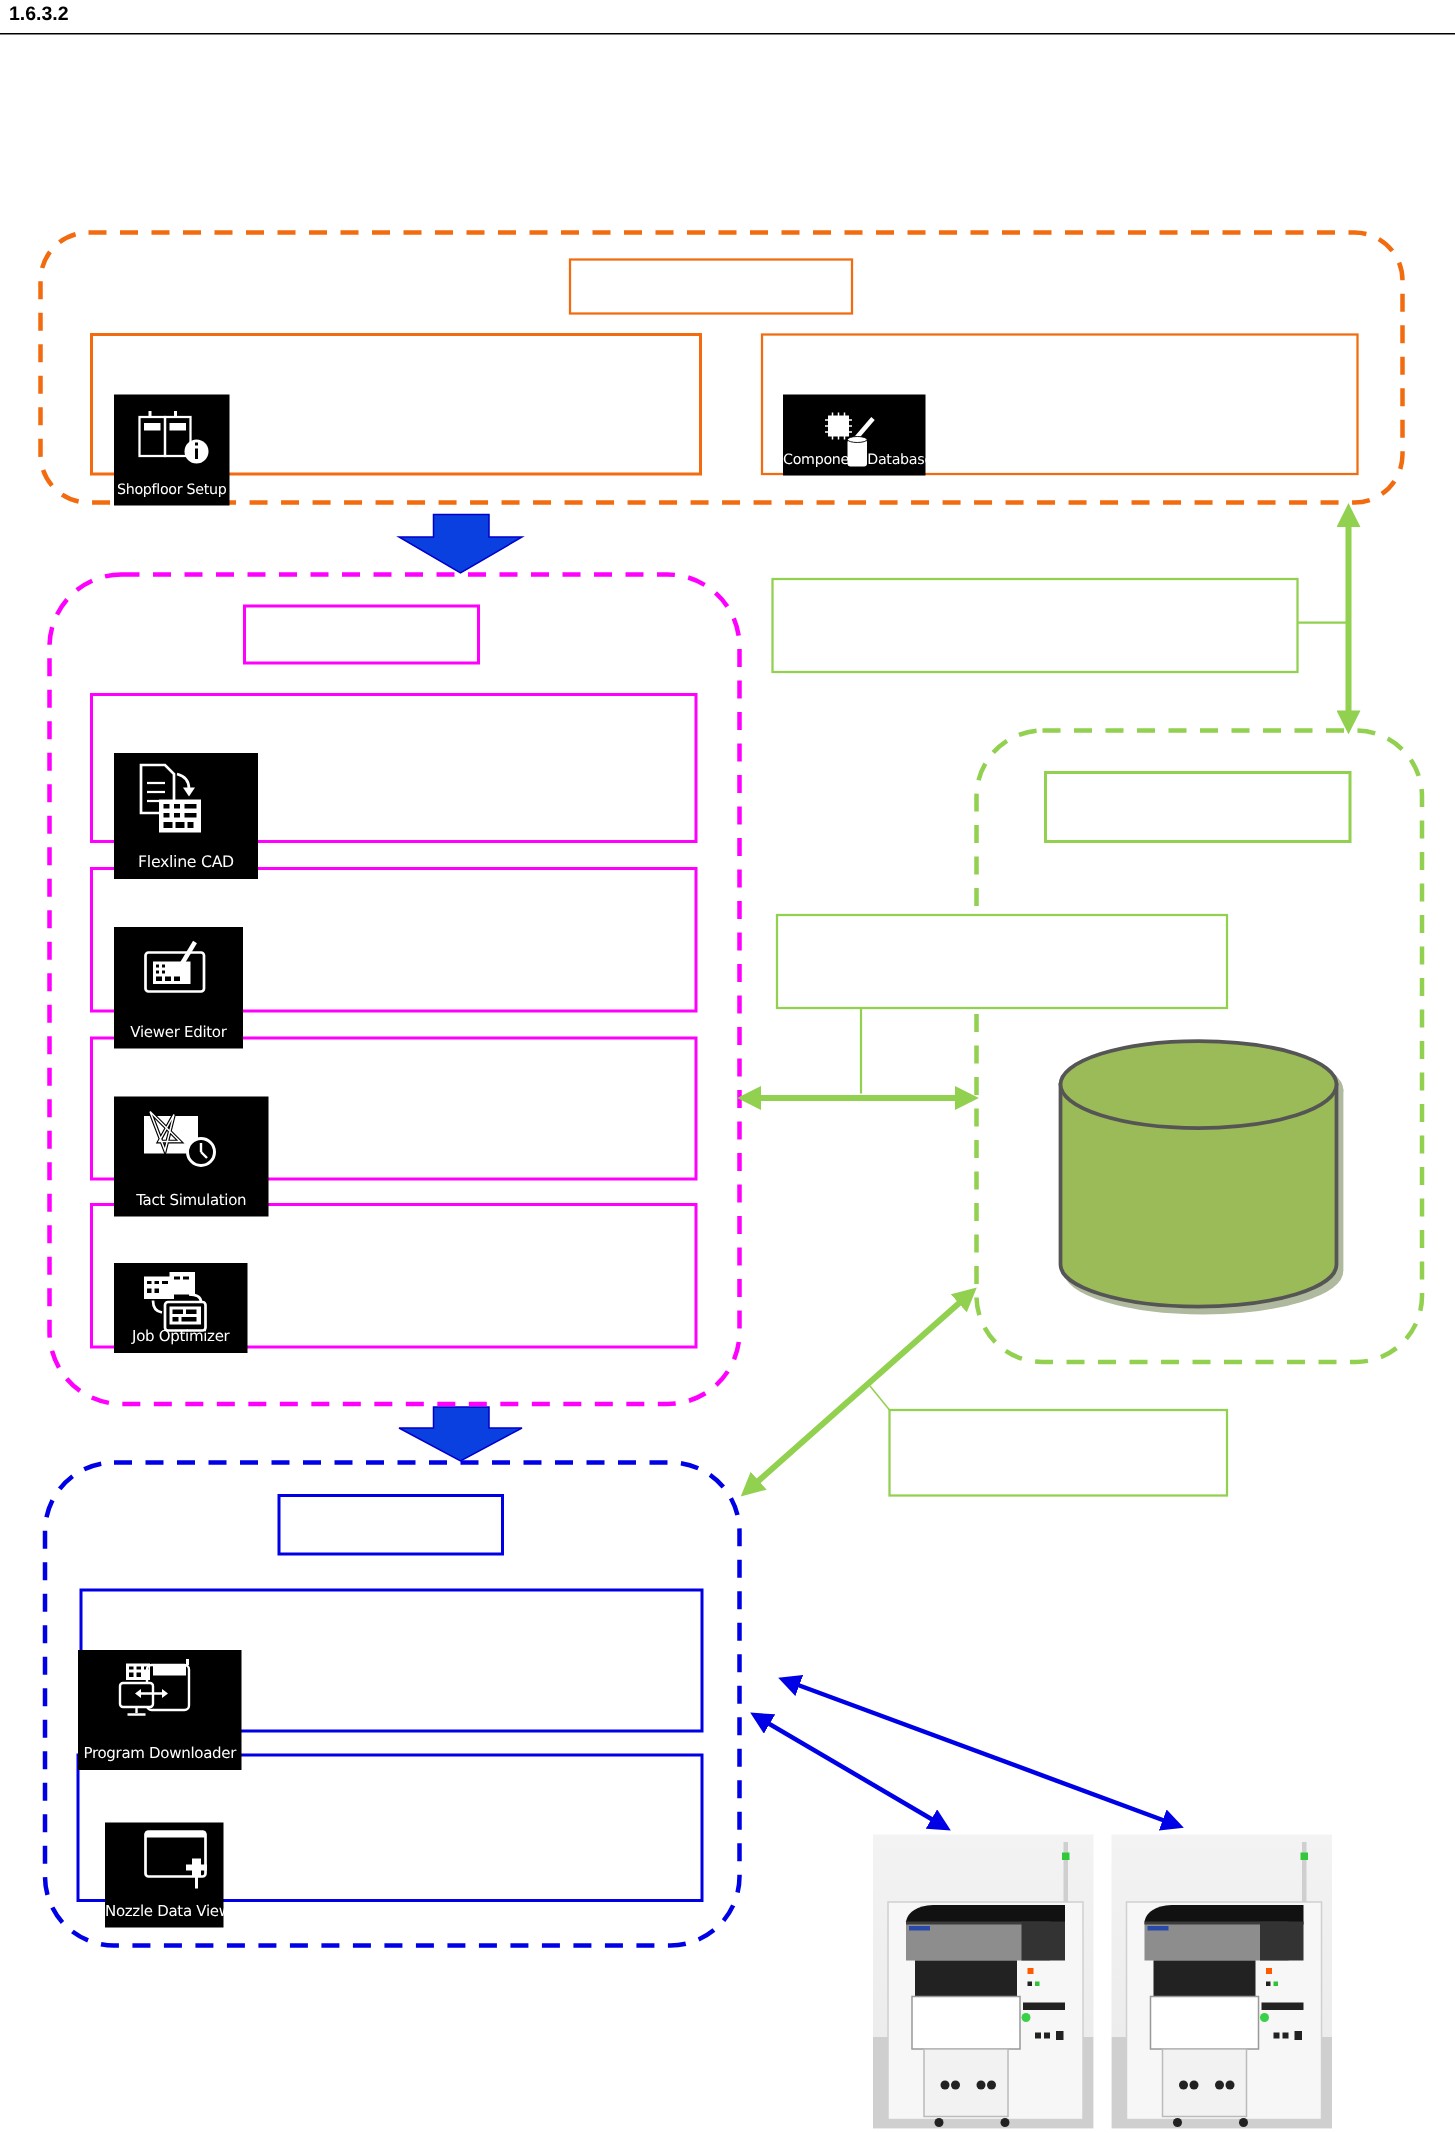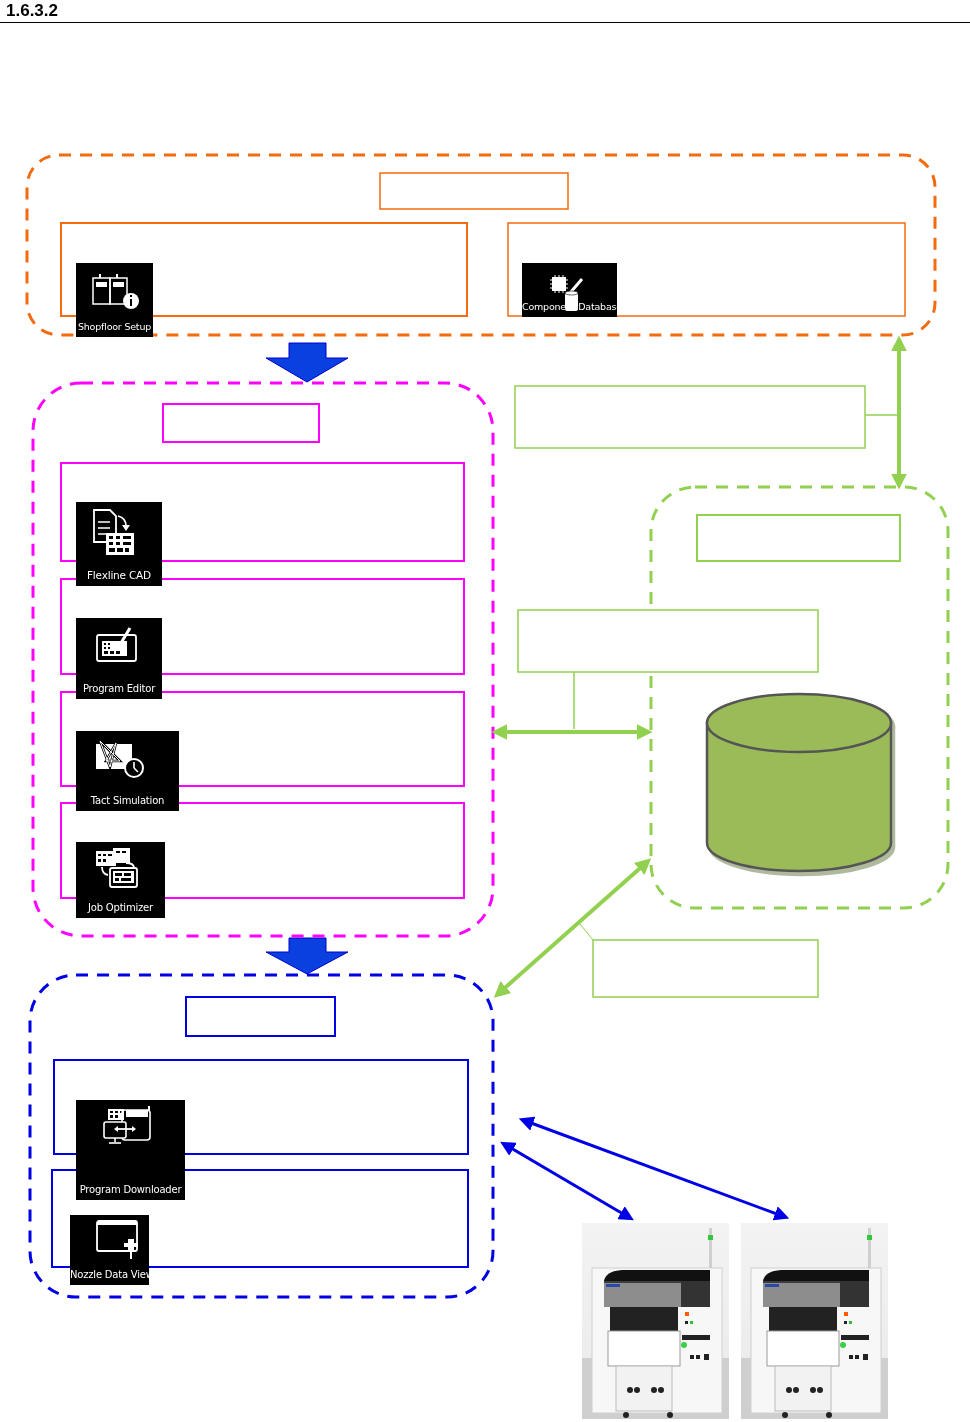--- a/index.html
+++ b/index.html
@@ -1,17 +1,17 @@
 <!DOCTYPE html>
 <html><head>
 <meta charset="utf-8">
 <style>
   html, body { margin: 0; padding: 0; background: #ffffff; }
   body { width: 970px; height: 1422px; position: relative; overflow: hidden; font-family: "Liberation Sans", sans-serif; }
-  .heading { position: absolute; left: 6px; top: 1px; font-size: 17px; font-weight: bold; color: #000; }
+  .heading { position: absolute; left: 6px; top: 1px; font-size: 13px; font-weight: bold; color: #000; }
   .heading-rule { position: absolute; left: 0; top: 22px; width: 970px; height: 0; border-top: 1px solid #000; }
   svg.canvas { position: absolute; left: 0; top: 0; }
   .app-icon { position: absolute; background: #000; color: #fff; margin-top: 32px; }
   .app-icon .label { position: absolute; left: 0; right: 0; bottom: 5px; text-align: center; font-family: "DejaVu Sans", sans-serif; font-size: 9.5px; color: #fff; white-space: nowrap; letter-spacing: -0.2px; }
   .app-icon svg { position: absolute; left: 0; top: 0; }
   .machine { position: absolute; background: linear-gradient(#f3f3f3, #e9e9e9); }
 </style>
 </head>
 <body>
 
@@ -112,21 +112,21 @@
         <line x1="37" y1="12" x2="37" y2="30"></line>
         <line x1="41" y1="12" x2="41" y2="30"></line>
       </g>
     <line x1="48" y1="30" x2="60" y2="16" stroke="#fff" stroke-width="3"></line>
     <rect x="43" y="30" width="13" height="18" rx="2" fill="#fff"></rect>
     <ellipse cx="49.5" cy="30" rx="6.5" ry="2" fill="#fff" stroke="#000" stroke-width="0.6"></ellipse>
   </svg>
   <div class="label">Component Database</div>
 </div>
 
-<div class="app-icon" style="left:76px;top:470px;width:86px;height:84px;">
+<div class="app-icon" style="left:76px;top:470px;width:86px;height:84px;padding-left:10px;">
   <svg width="86" height="84">
     <path d="M18,8 L34,8 L40,14 L40,40 L18,40 Z" fill="none" stroke="#fff" stroke-width="1.8"></path>
     <line x1="22" y1="20" x2="34" y2="20" stroke="#fff" stroke-width="1.5"></line>
       <line x1="22" y1="26" x2="34" y2="26" stroke="#fff" stroke-width="1.5"></line>
       <line x1="22" y1="32" x2="30" y2="32" stroke="#fff" stroke-width="1.5"></line>
     <rect x="30" y="31" width="28" height="22" fill="#fff"></rect>
     <g fill="#000">
         <rect x="33" y="34" width="4" height="3"></rect>
         <rect x="40" y="34" width="4" height="3"></rect>
         <rect x="47" y="34" width="8" height="3"></rect>
@@ -151,36 +151,36 @@
         <rect x="28" y="25" width="2" height="2"></rect>
         <rect x="32" y="25" width="2" height="2"></rect>
         <rect x="28" y="29" width="2" height="2"></rect>
         <rect x="32" y="29" width="2" height="2"></rect>
         <rect x="28" y="33" width="4" height="3"></rect>
         <rect x="34" y="33" width="4" height="3"></rect>
         <rect x="40" y="33" width="4" height="3"></rect>
       </g>
     <line x1="42" y1="30" x2="54" y2="10" stroke="#fff" stroke-width="3"></line>
   </svg>
-  <div class="label" style="font-size:10px">Program Editor</div>
+  <div class="label" style="font-size:10px">Viewer Editor</div>
 </div>
 
 <div class="app-icon" style="left:76px;top:699px;width:103px;height:80px;">
   <svg width="89" height="80">
     <rect x="20" y="13" width="36" height="25" fill="#fff"></rect>
     <path d="M24,10 L44,30 L30,30 L40,12 L34,36 L24,10" fill="none" stroke="#000" stroke-width="2.5"></path>
     <path d="M24,10 L44,30 L30,30 L40,12 L34,36 L24,10" fill="none" stroke="#fff" stroke-width="1"></path>
     <circle cx="58" cy="37" r="9" fill="#000" stroke="#fff" stroke-width="2"></circle>
     <line x1="58" y1="31" x2="58" y2="37" stroke="#fff" stroke-width="1.6"></line>
       <line x1="58" y1="37" x2="62" y2="41" stroke="#fff" stroke-width="1.6"></line>
   </svg>
   <div class="label" style="font-size:10px">Tact Simulation</div>
 </div>
 
-<div class="app-icon" style="left:76px;top:810px;width:89px;height:76px;">
+<div class="app-icon" style="left:76px;top:810px;width:89px;height:60px;">
   <svg width="89" height="81">
     <rect x="20" y="9" width="20" height="15" fill="#fff"></rect>
       <rect x="37" y="6" width="17" height="15" fill="#fff"></rect>
     <g fill="#000">
         <rect x="22" y="12" width="3" height="2"></rect>
         <rect x="27" y="12" width="3" height="2"></rect>
         <rect x="32" y="12" width="4" height="2"></rect>
         <rect x="22" y="17" width="3" height="3"></rect>
         <rect x="27" y="17" width="3" height="3"></rect>
         <rect x="40" y="9" width="4" height="2"></rect>
@@ -193,21 +193,21 @@
         <rect x="48" y="31" width="7" height="3"></rect>
         <rect x="39" y="36" width="4" height="3"></rect>
         <rect x="45" y="36" width="10" height="3"></rect>
       </g>
     <path d="M26,25 Q26,32 32,33" fill="none" stroke="#fff" stroke-width="1.8"></path>
     <path d="M50,21 Q58,21 58,26" fill="none" stroke="#fff" stroke-width="1.8"></path>
   </svg>
   <div class="label" style="font-size:10px">Job Optimizer</div>
 </div>
 
-<div class="app-icon" style="left:76px;top:1068px;width:109px;height:100px;">
+<div class="app-icon" style="left:52px;top:1068px;width:109px;height:80px;">
   <svg width="109" height="80">
     <rect x="32" y="9" width="16" height="11" fill="#fff"></rect>
     <g fill="#000">
         <rect x="34" y="11" width="3" height="2"></rect>
         <rect x="39" y="11" width="3" height="2"></rect>
         <rect x="44" y="11" width="3" height="2"></rect>
         <rect x="34" y="15" width="3" height="3"></rect>
         <rect x="39" y="15" width="3" height="3"></rect>
       </g>
     <rect x="50" y="10" width="22" height="7" fill="#fff"></rect>

